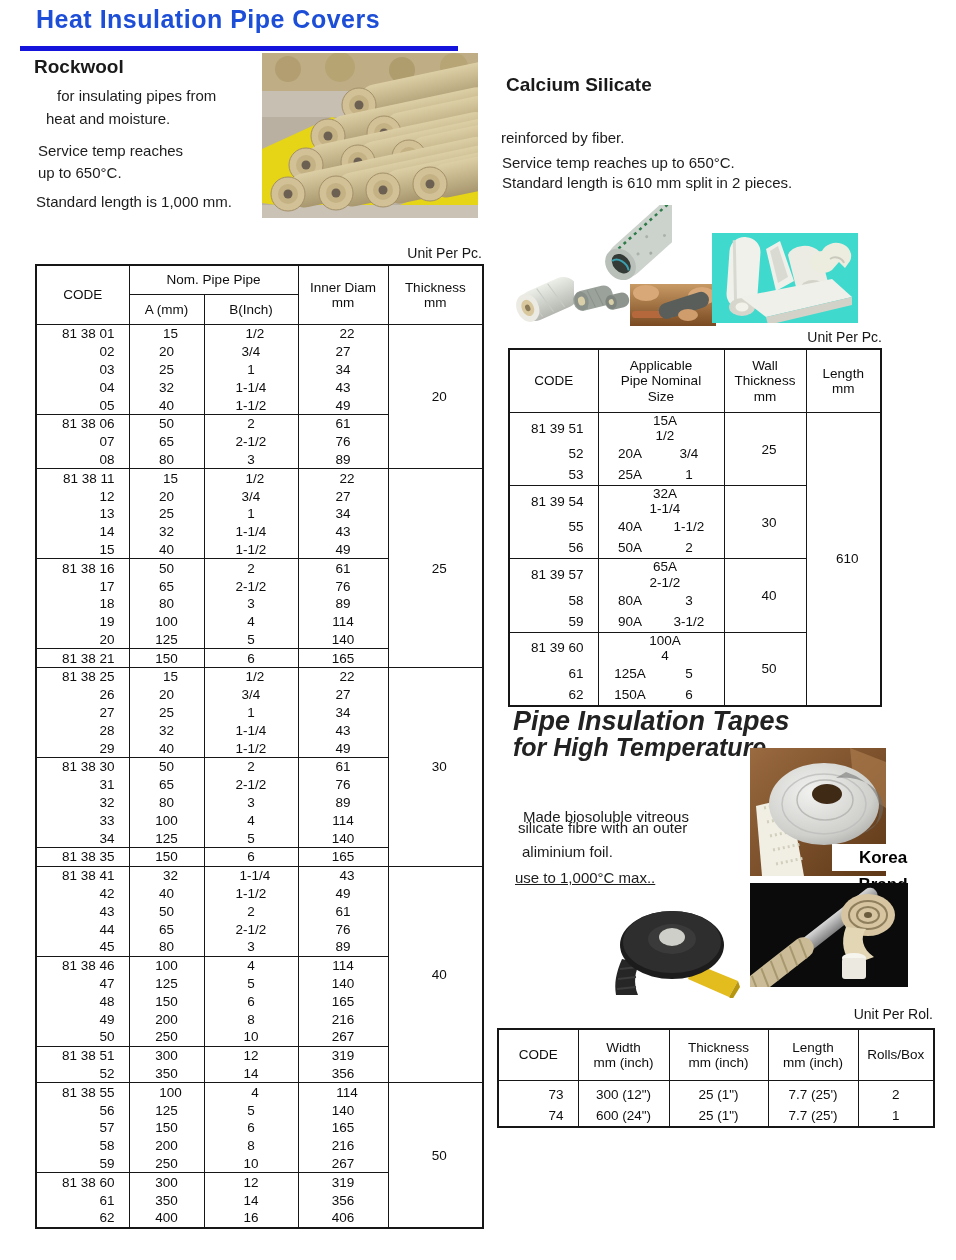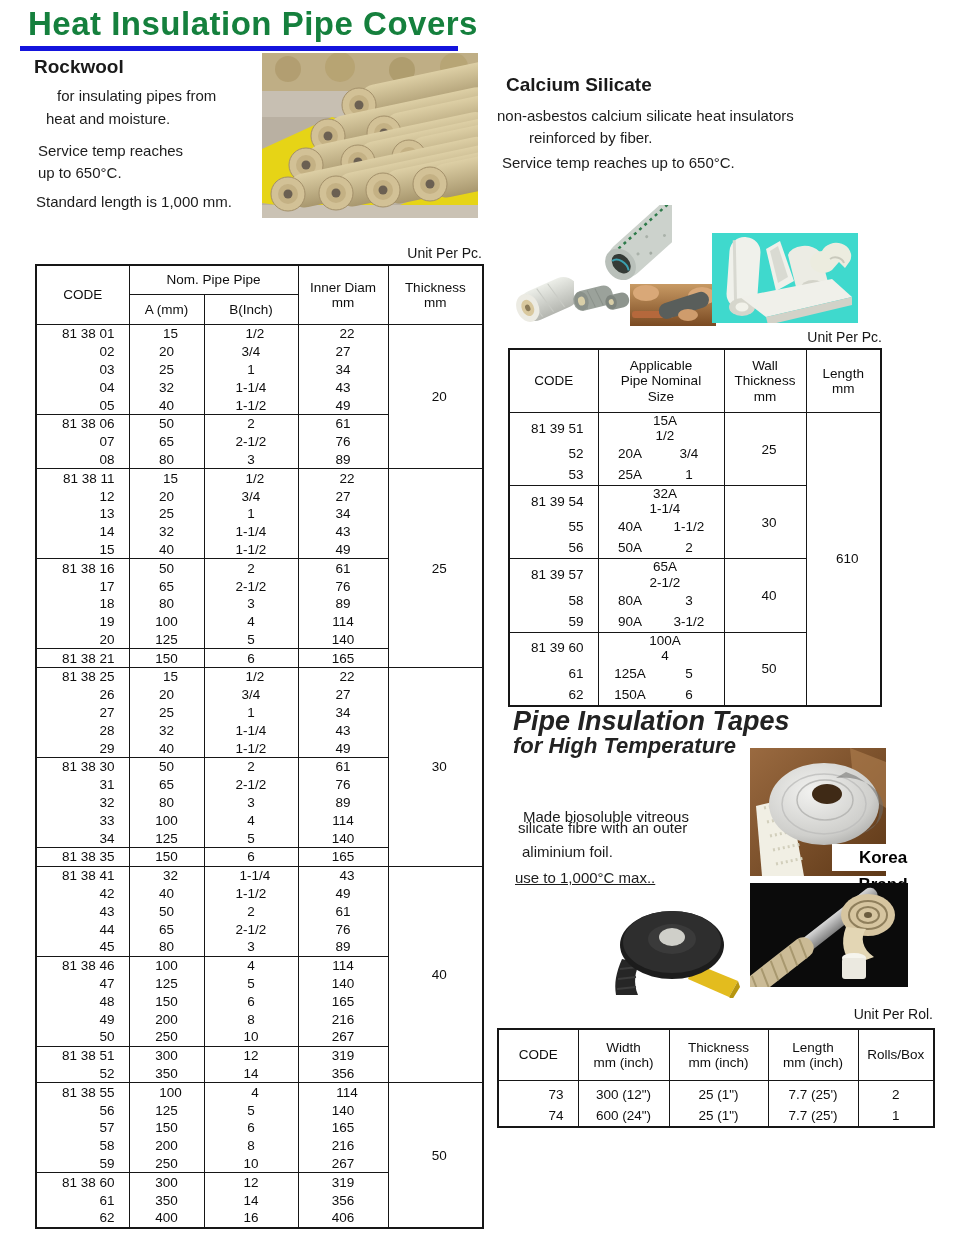--- a/index.html
+++ b/index.html
@@ -1,26 +1,26 @@
 <!DOCTYPE html>
 <html style="--underline: #1414dd; --cyan_bg: #3fd9cd; --yellow_sheet: #e6d416; --rockwool_tan: #d2c196; --tape_brown: #7a4a28;"><head>
 <meta charset="utf-8">
 <style>
   html,body{margin:0;padding:0;background:#fff;}
   .page{position:relative;width:956px;height:1260px;background:#ffffff;overflow:hidden;
         font-family:"Liberation Sans", sans-serif;color:#141414;}
   .abs{position:absolute;}
   
-  .title{left:28px;top:5px;font-size:33px;font-weight:bold;letter-spacing:.5px;color:#15803d;}
+  .title{left:36px;top:5px;font-size:25px;font-weight:bold;letter-spacing:.5px;color:#1d4ed8;}
   .title-underline{left:20px;top:46px;width:438px;height:5px;background:var(--underline,#1414dd);}
   
   .h2{font-size:19px;font-weight:bold;color:#1a1a1a;}
   .txt{font-size:15px;color:#1c1c1c;white-space:nowrap;}
   .tapes-h1{font-size:27px;font-weight:bold;font-style:italic;color:#222;}
-  .tapes-h2{font-size:22px;font-weight:bold;font-style:italic;color:#222;}
+  .tapes-h2{font-size:25px;font-weight:bold;font-style:italic;color:#222;}
   .unit{font-size:14px;color:#161616;text-align:right;}
   
   .tbl{position:absolute;border-collapse:collapse;table-layout:fixed;font-size:13.5px;color:#0e0e0e;border:2px solid #161616;}
   .tbl th,.tbl td{padding:0;margin:0;text-align:center;font-weight:normal;line-height:1.12;vertical-align:middle;}
   .tbl .pre{white-space:pre-line;}
   .tbl .bl{border-left:1.6px solid #161616;}
   .tbl .br{border-right:1.6px solid #161616;}
   .tbl .bb{border-bottom:1.6px solid #161616;}
   .tbl td+td{border-left:1.6px solid #161616;}
   .tbl tr.grp td{border-top:1.6px solid #161616;padding-left:8px;}
@@ -449,23 +449,23 @@
         <tr>
           <td class="code">62</td>
           <td>400</td>
           <td>16</td>
           <td>406</td>
         </tr>
       </tbody>
   </table>
 
   <div class="abs h2" style="left:506px;top:74px;">Calcium Silicate</div>
-  <div class="abs txt" style="left:497px;top:107px;">non-asbestos calcium silicate heat  insulators</div>
-  <div class="abs txt" style="left:501px;top:129px;margin-left:28px;">reinforced  by  fiber.</div>
+  <div class="abs txt" style="left:501px;top:129px;">reinforced  by  fiber.</div>
   <div class="abs txt" style="left:502px;top:154px;">Service temp  reaches   up to 650°C.</div>
+  <div class="abs txt" style="left:502px;top:174px;">Standard length is 610 mm  split in 2 pieces.</div>
 
   <div class="abs" style="left:600px;top:205px;">
     <svg width="72" height="80" viewBox="0 0 72 80">
       <g transform="rotate(-42 22 58)">
         <rect x="10" y="40" width="94" height="36" rx="17" fill="#ccd2cc"></rect>
         <line x1="22" y1="45" x2="98" y2="45" stroke="#2e7a4a" stroke-width="2.5" stroke-dasharray="3 4"></line>
         <circle cx="40" cy="62" r="1.5" fill="#aab2aa"></circle>
           <circle cx="58" cy="55" r="1.5" fill="#a8b0a8"></circle>
         <circle cx="72" cy="66" r="1.5" fill="#aab2aa"></circle>
           <circle cx="50" cy="70" r="1.5" fill="#a2aaa2"></circle>

